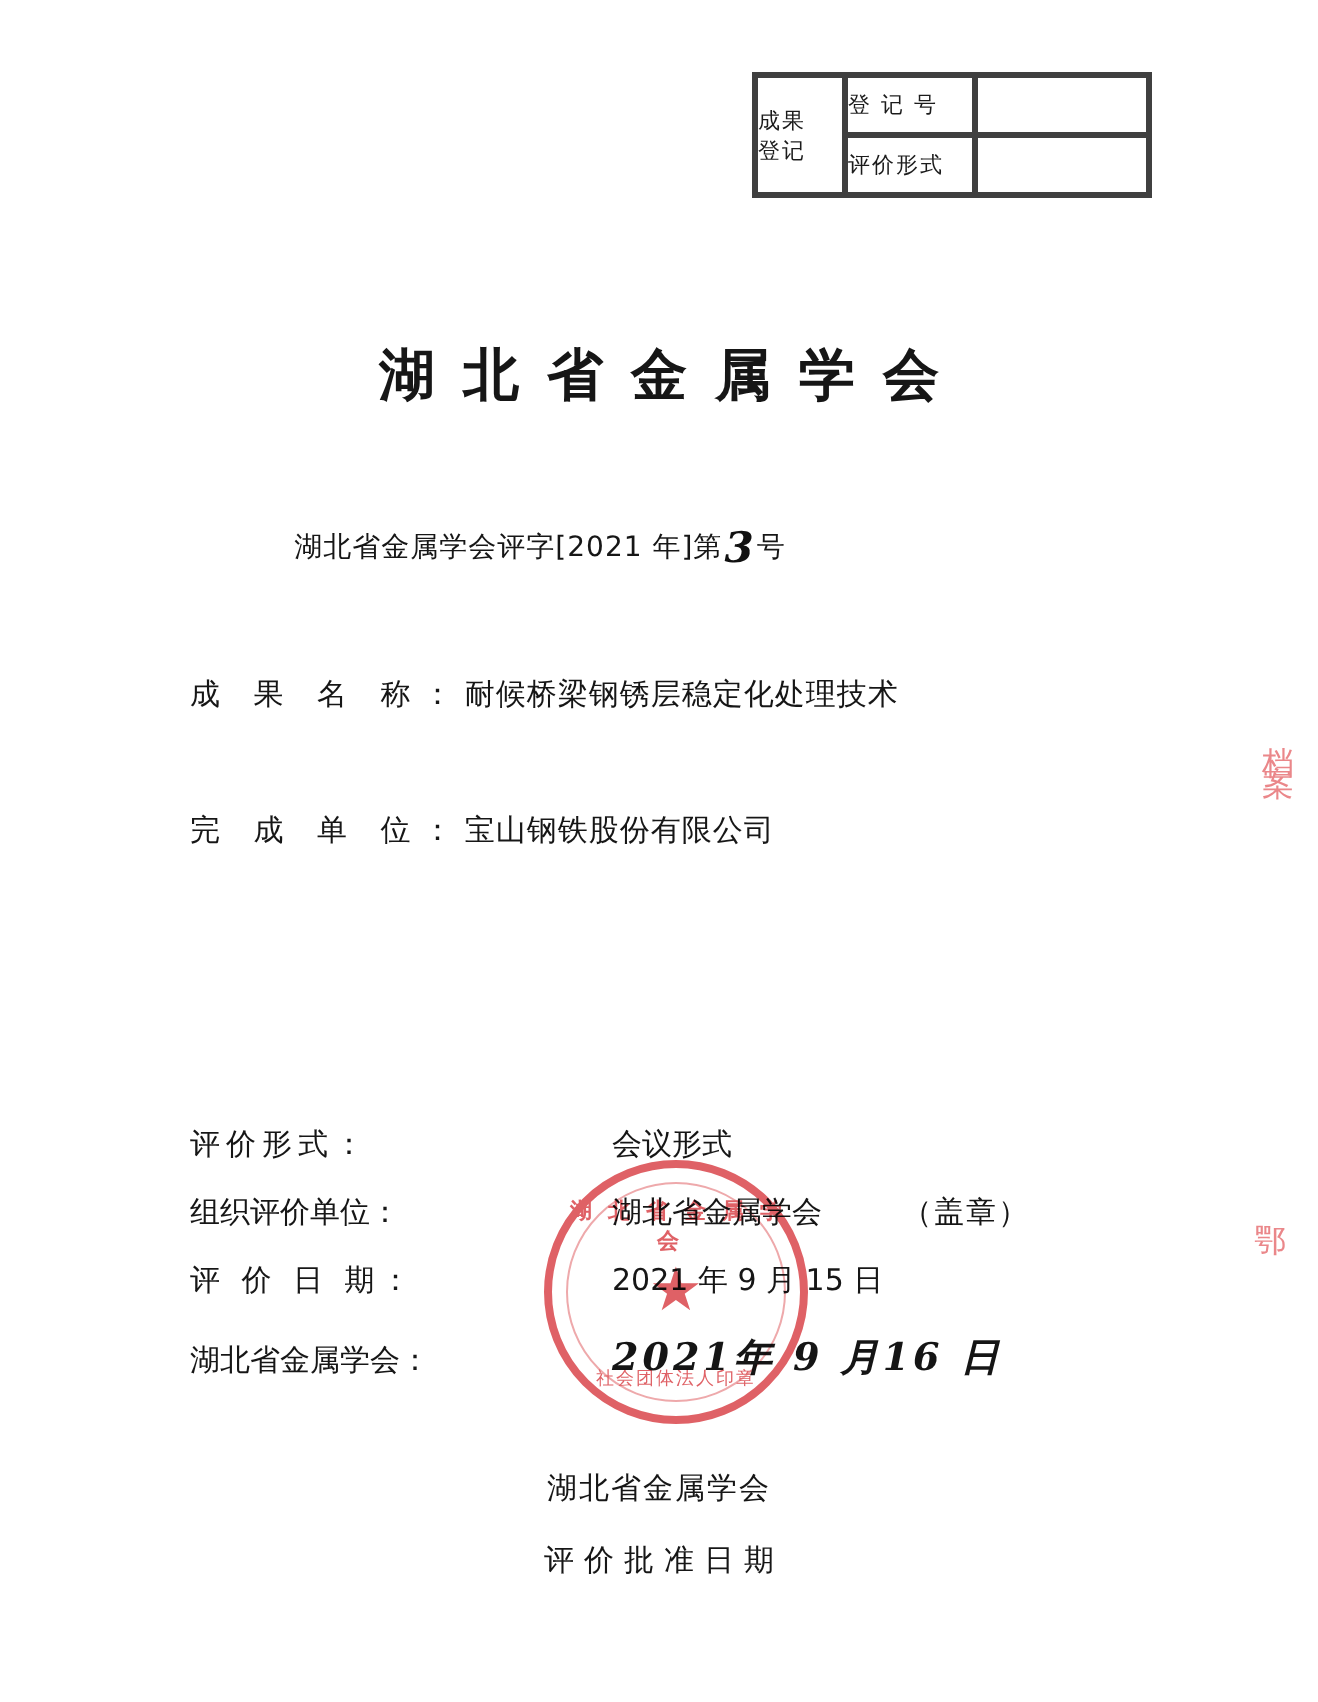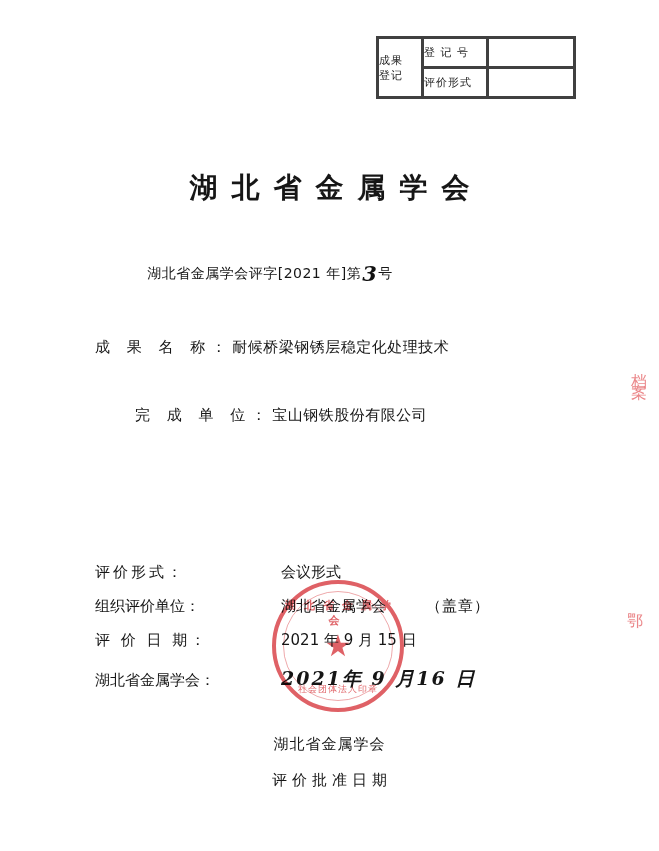--- a/index.html
+++ b/index.html
@@ -98,36 +98,36 @@
   }
   .field .lbl {
     display: inline-block;
     letter-spacing: 6px;
   }
   .field .val {
     letter-spacing: 0.5px;
   }
 
   #field-name { left: 95px; top: 338px; }
-  #field-unit { left: 95px; top: 406px; margin-left: 40px; }
+  #field-unit { left: 95px; top: 406px; }
 
   
   .info-row {
     position: absolute;
     left: 95px;
     font-size: 15px;
     white-space: nowrap;
   }
   .info-row .ilbl {
     display: inline-block;
     width: 128px;
   }
   .info-row .ival {
     display: inline-block;
-    margin-left: 58px;
+    margin-left: 83px;
   }
   #row-form { top: 563px; }
   #row-org  { top: 597px; }
   #row-date { top: 631px; }
   #row-appr { top: 666px; }
   .sp3 { letter-spacing: 3px; }
   .seal-note { margin-left: 40px; letter-spacing: 1px; }
 
   
   .hand {

